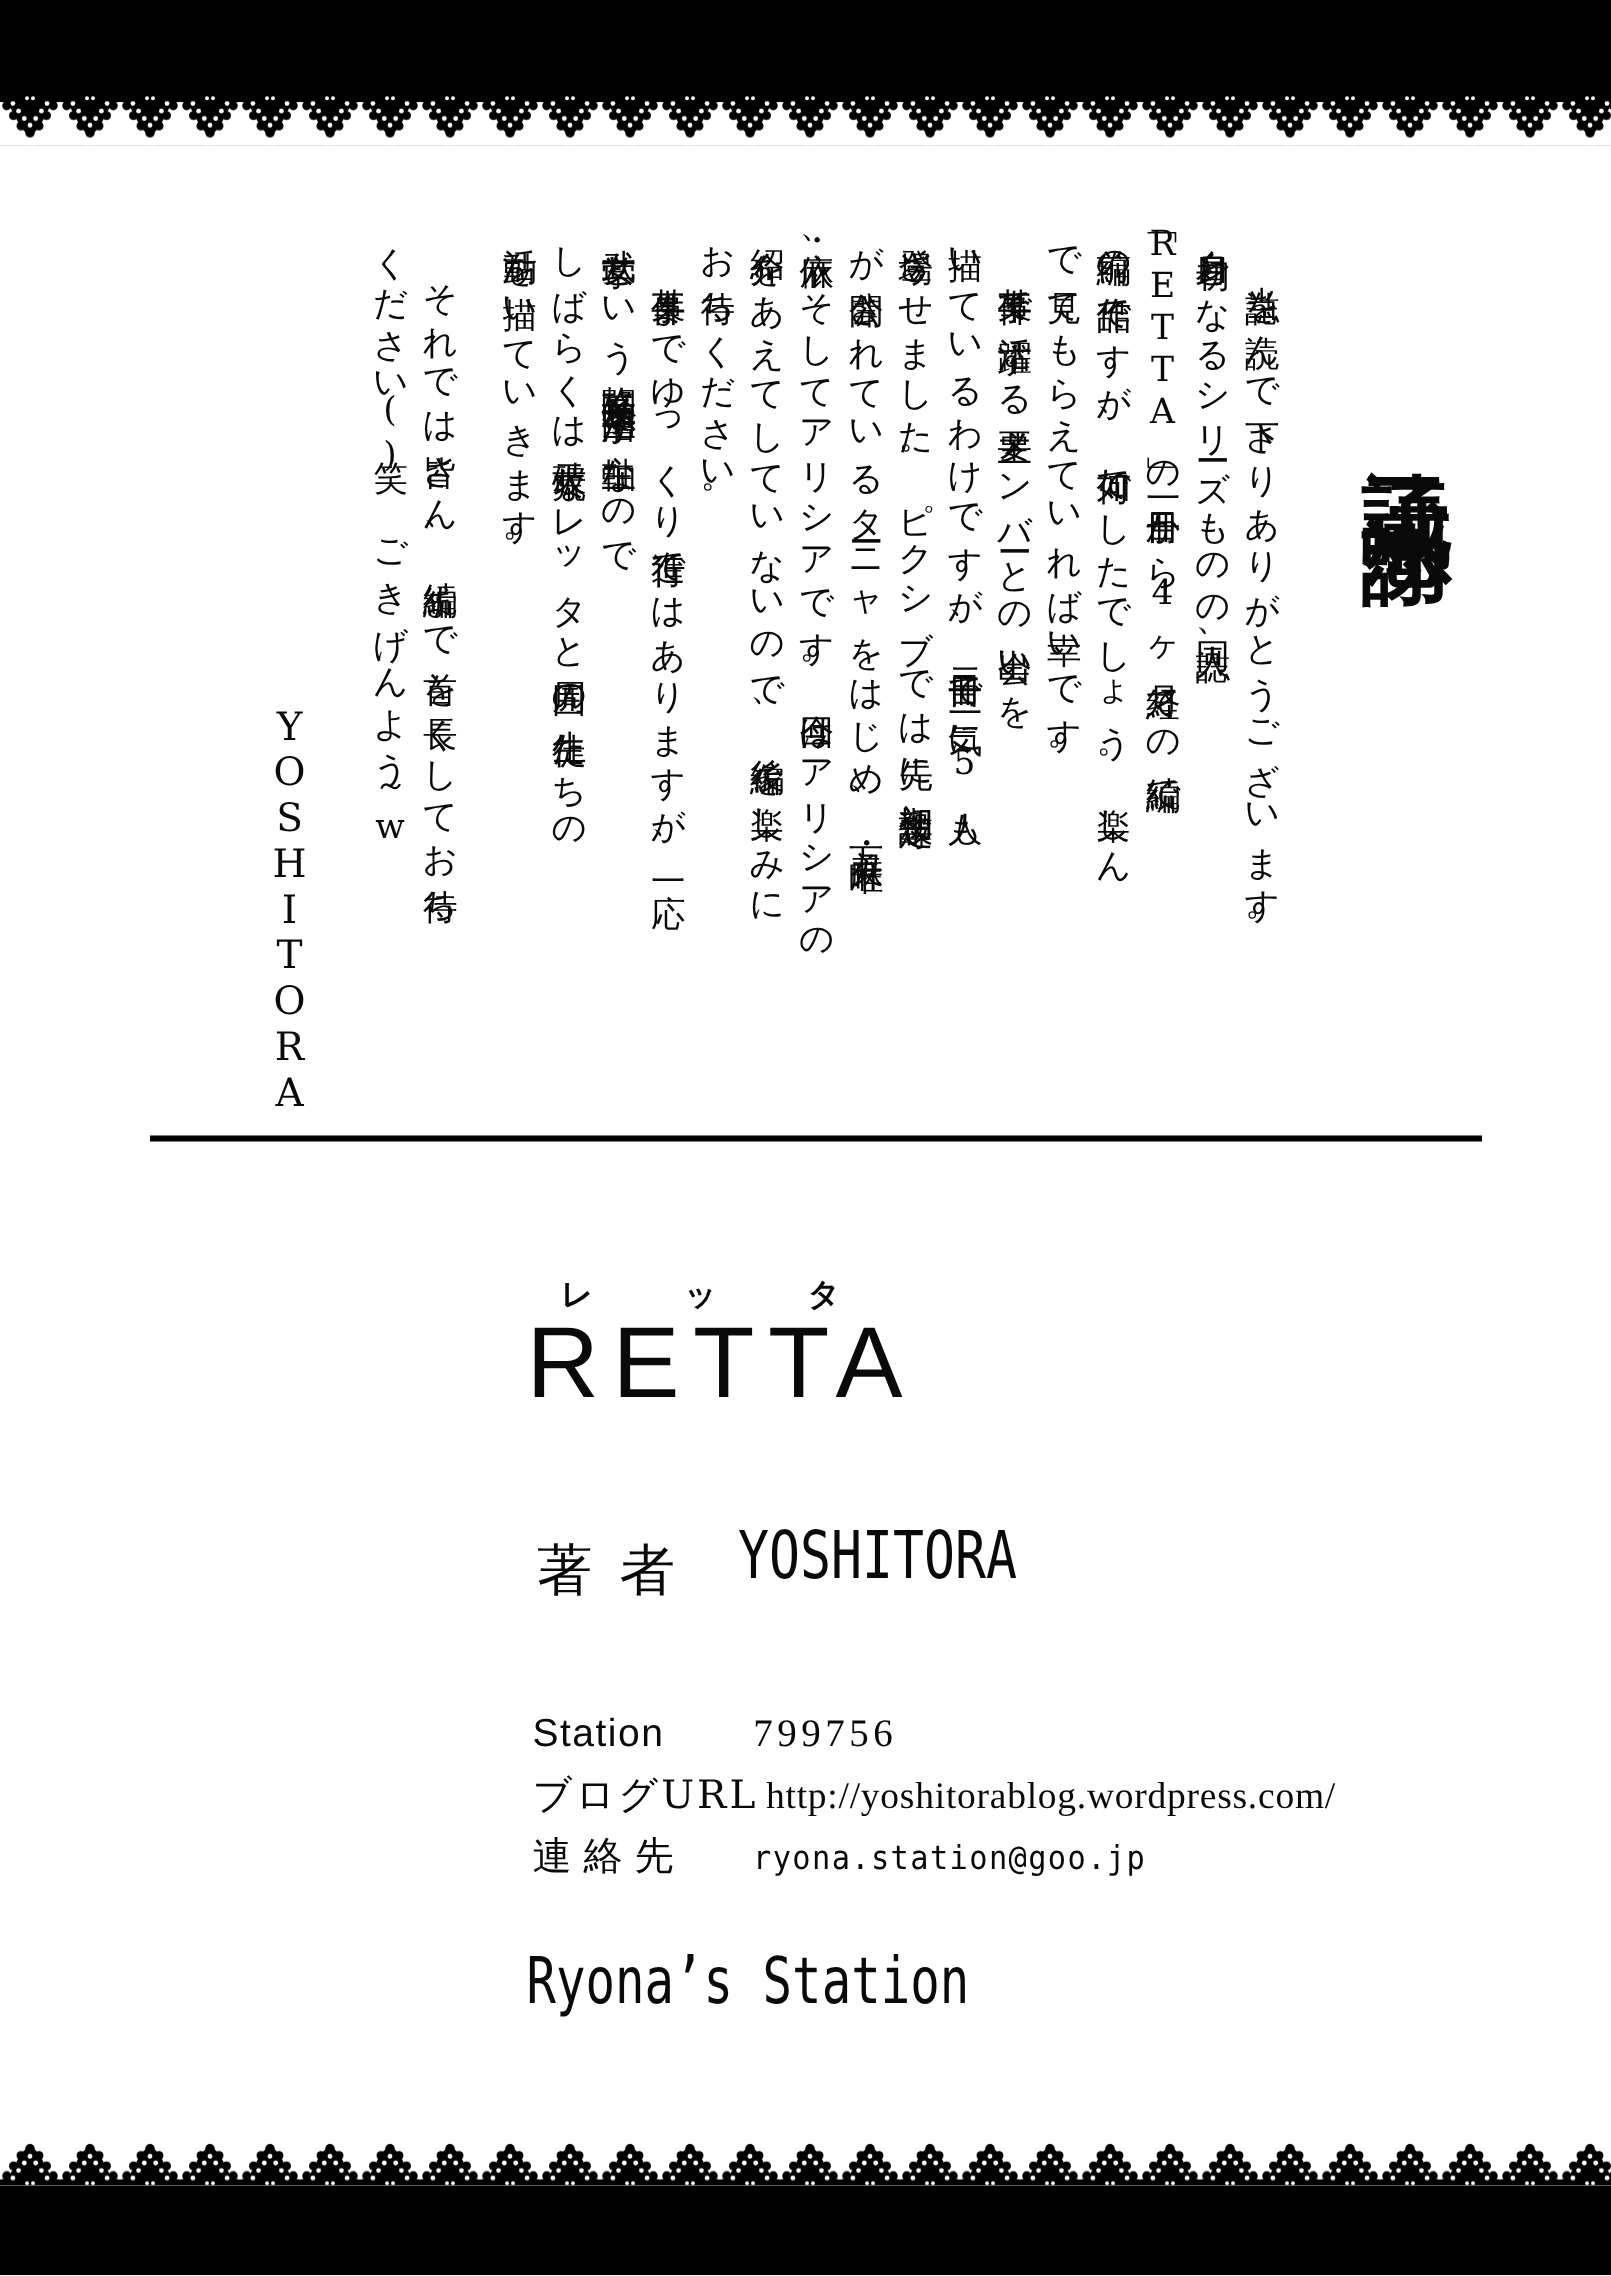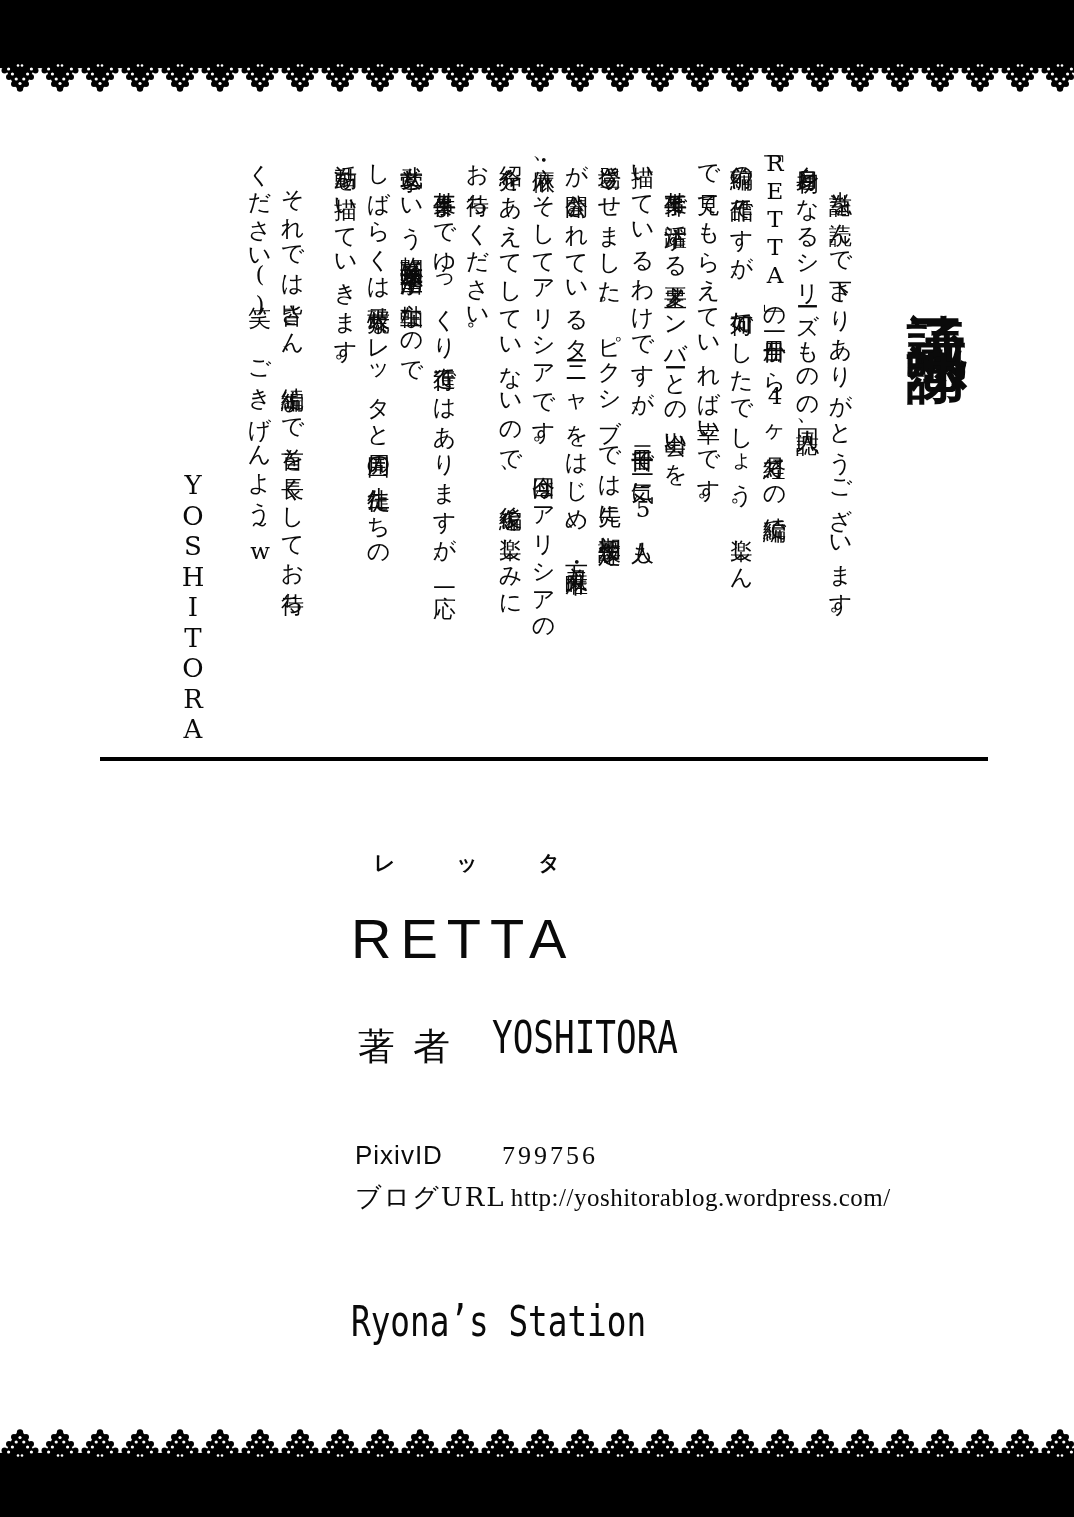--- a/index.html
+++ b/index.html
@@ -79,24 +79,23 @@
     justify-content: space-between;
     font-family: "Liberation Sans", sans-serif;
     font-size: 21px;
     font-weight: 600;
   }
   .title-main {
     position: absolute;
     top: 872px;
     left: 351px;
     font-family: "Liberation Sans", sans-serif;
-    font-size: 56px;
+    font-size: 67px;
     letter-spacing: 9px;
     line-height: 1.1;
-    margin-top: 36px;
   }
   .author-row {
     position: absolute;
     top: 1018px;
     left: 358px;
     height: 52px;
     width: 420px;
   }
   .author-label {
     position: absolute;
@@ -246,26 +245,30 @@
   </div>
   <div class="title-main">RETTA</div>
 
   <div class="author-row">
     <span class="author-label">著者</span>
     <span class="author-name">YOSHITORA</span>
   </div>
 
   <div class="info-rows">
     <div class="info-row row-pixiv">
-      <span class="info-label">PixivID</span>
+      <span class="info-label">Station</span>
       <span class="info-value">799756</span>
     </div>
     <div class="info-row row-blog">
       <span class="info-label">ブログURL</span>
       <span class="info-value">http://yoshitorablog.wordpress.com/</span>
+    </div>
+    <div class="info-row row-contact">
+      <span class="info-label">連絡先</span>
+      <span class="info-value">ryona.station@goo.jp</span>
     </div>
   </div>
 
   <div class="publisher-name">Ryona’s Station</div>
 
   <svg class="border-svg bottom" width="1074" height="93" viewBox="0 0 1074 93" xmlns="http://www.w3.org/2000/svg">
     <defs>
       <pattern id="laceBottomTile" width="40" height="33" patternUnits="userSpaceOnUse">
         <path d="M0,33 H40 V29 C34.5,29 32.5,24.5 29.5,18.5 C26.5,12.5 24,8 20,8 C16,8 13.5,12.5 10.5,18.5 C7.5,24.5 5.5,29 0,29 Z" fill="#000"></path>
         <g fill="#000">

